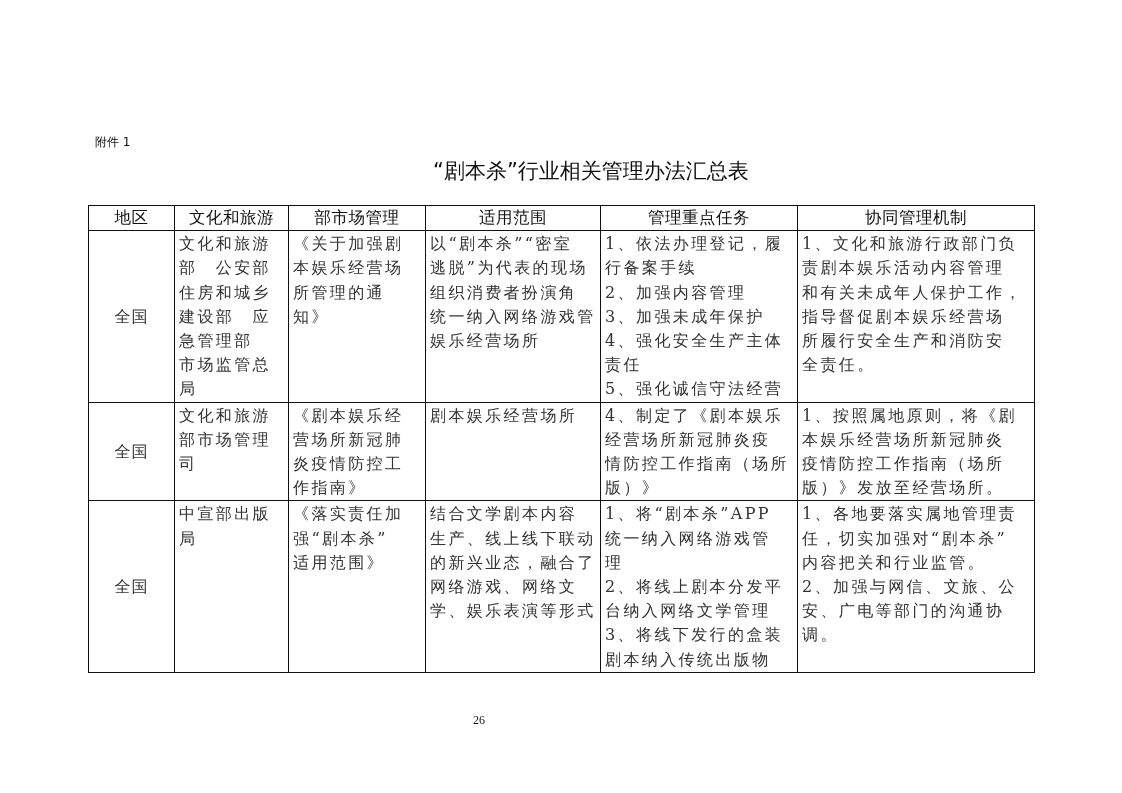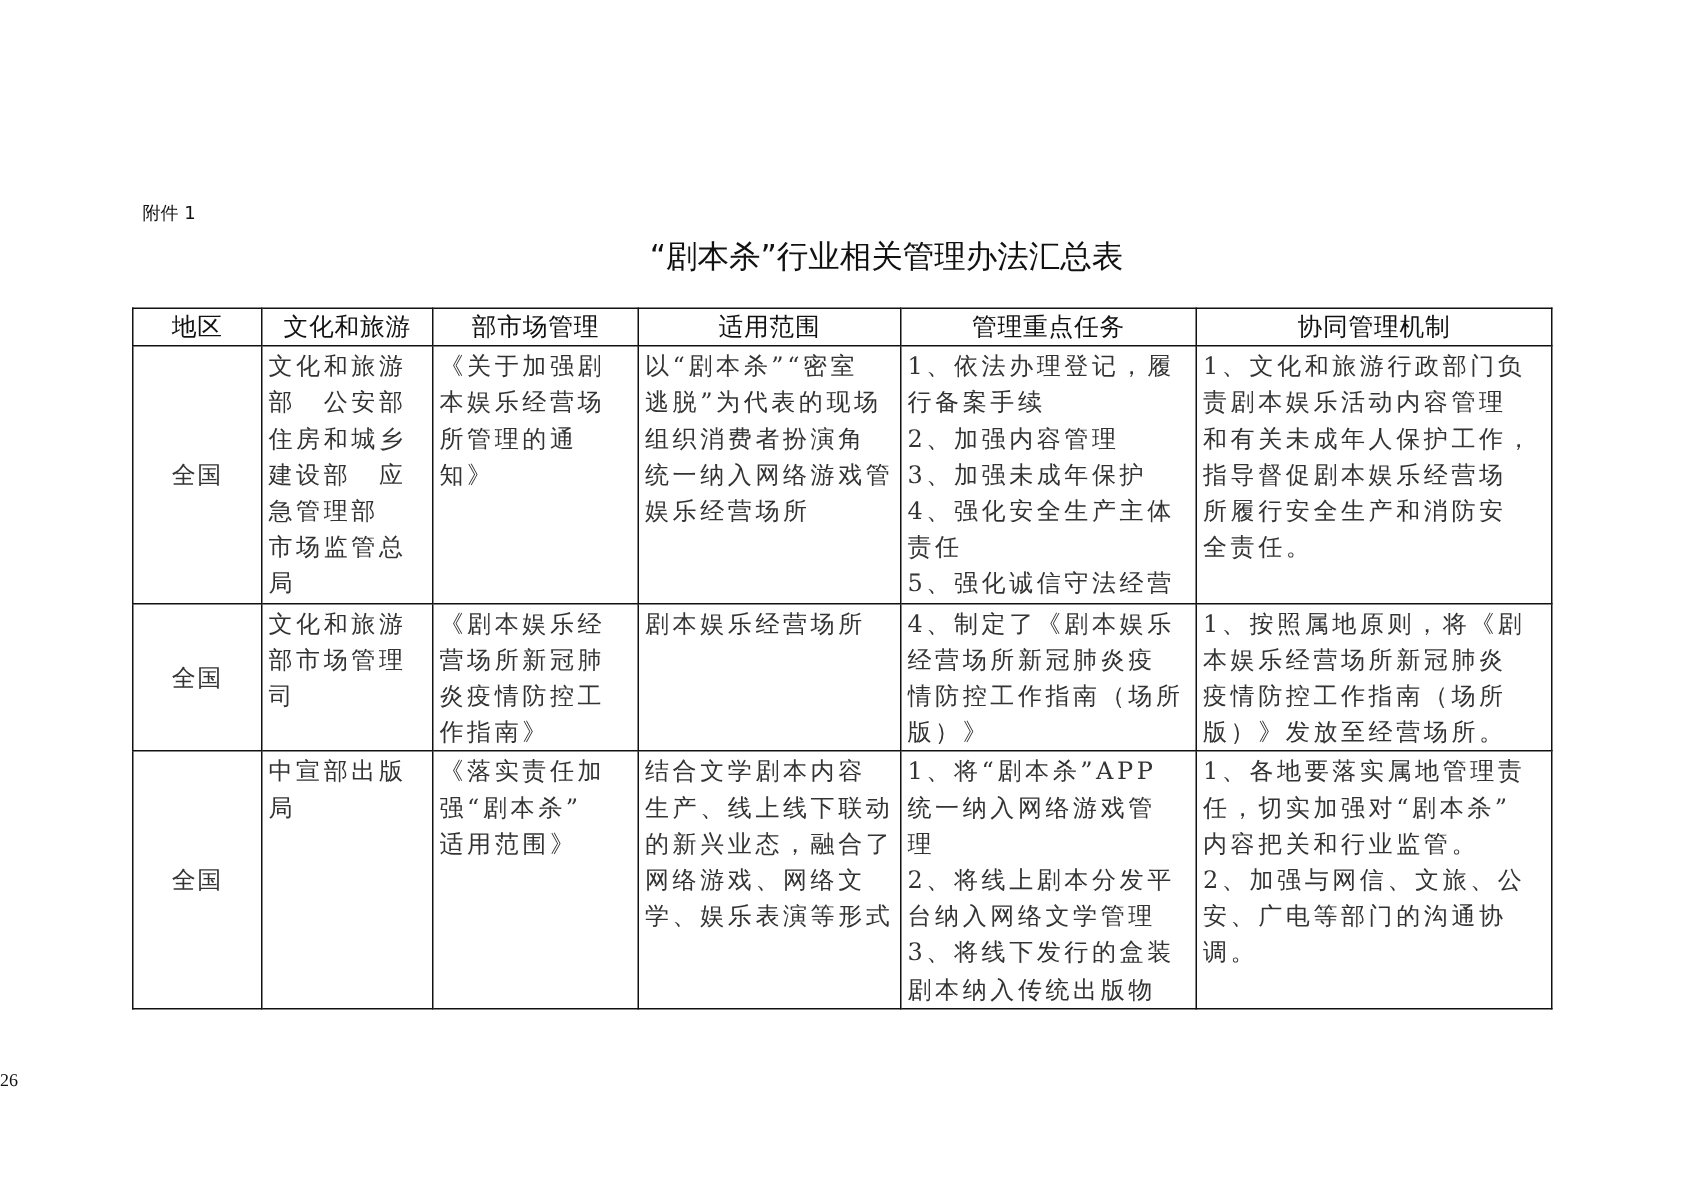--- a/index.html
+++ b/index.html
@@ -11,21 +11,21 @@
            font-size: 21px; font-family: "DejaVu Sans", "Liberation Sans", sans-serif; color: #111; padding-left: 60px; box-sizing: border-box; }
   table { position: absolute; left: 88px; top: 205px; border-collapse: collapse;
           table-layout: fixed; width: 946px; }
   th, td { border: 1.5px solid #111; vertical-align: top; padding: 1px 4px 0 4px;
            font-size: 16px; line-height: 24.2px; letter-spacing: 2.4px; text-align: justify; }
   th { font-family: "DejaVu Sans", "Liberation Sans", sans-serif; font-weight: normal;
        text-align: center; height: 24px; letter-spacing: 0.5px; font-size: 16.5px; color: #111; padding: 0; }
   td.region { vertical-align: middle; text-align: center; letter-spacing: 1px; }
   td { color: #333; }
   .line { display: block; white-space: nowrap; overflow: hidden; }
-  .page-no { position: absolute; left: 0; width: 958px; top: 713px; 
+  .page-no { position: absolute; left: 0; width: 958px; top: 713px; text-align: center;
              font-size: 12px; font-family: "Liberation Serif", serif; color: #111; }
 </style>
 </head>
 <body>
 
 <div class="attach">附件 1</div>
 <div class="title">“剧本杀”行业相关管理办法汇总表</div>
 
 <table>
   <colgroup>

